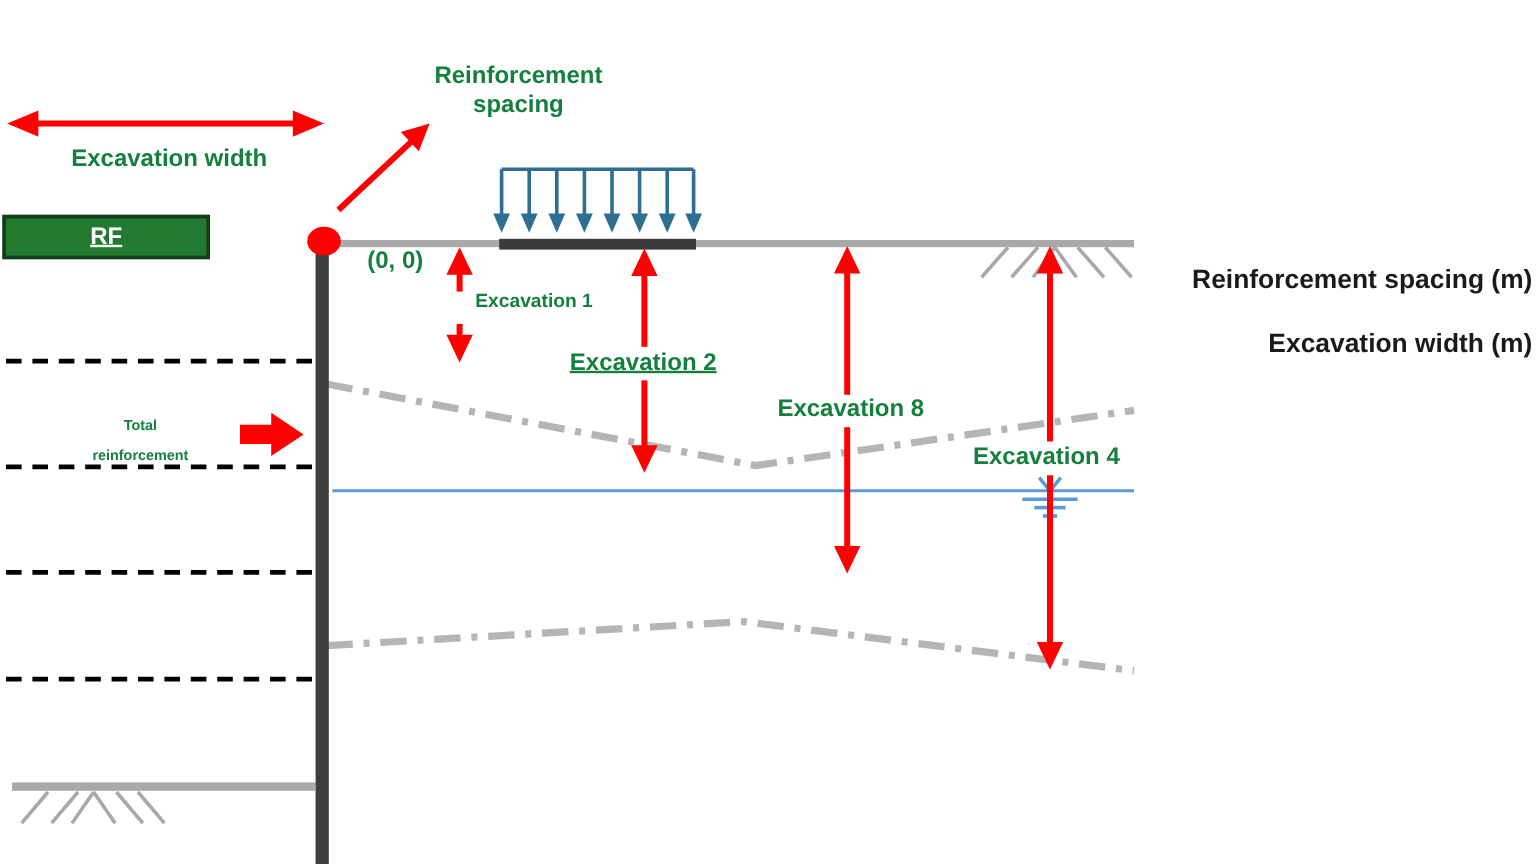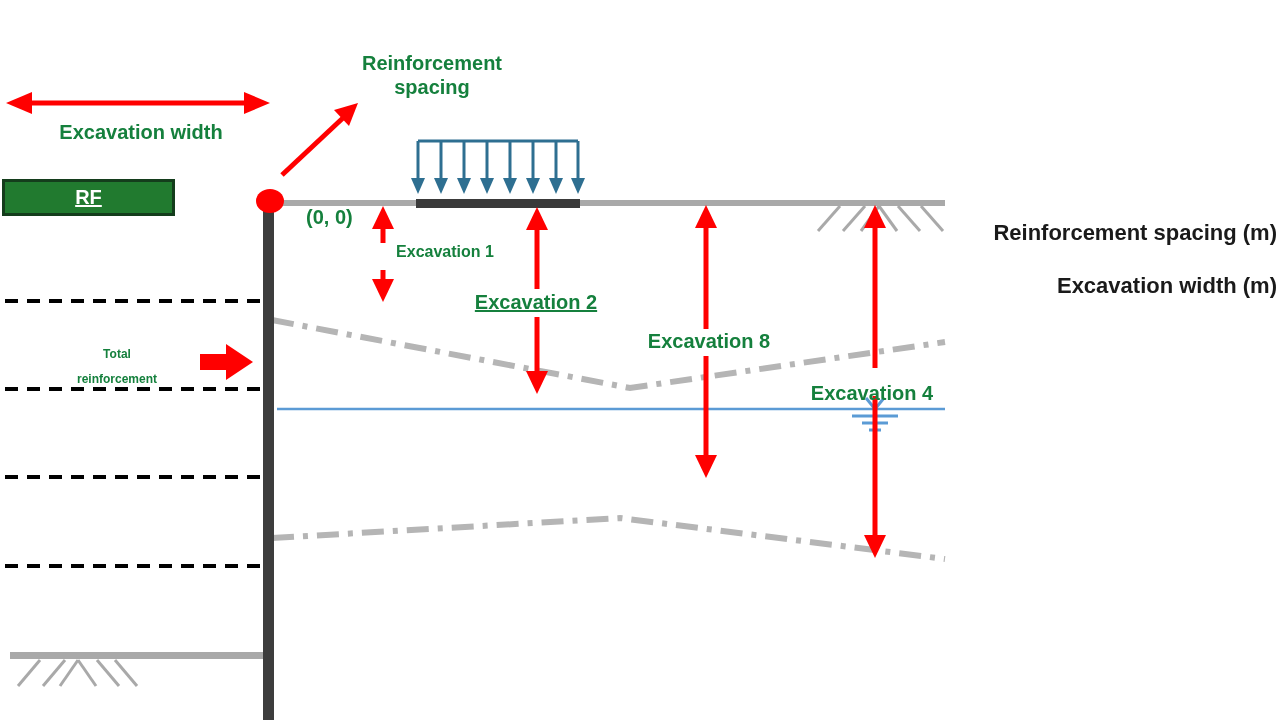--- a/index.html
+++ b/index.html
@@ -150,21 +150,21 @@
   </div>
 
   <div class="label red-label" style="left:294px;top:206px;font-size:20px;margin-left:12px;">(0, 0)</div>
 
   <div class="label red-label center" style="left:370px;top:243px;width:150px;font-size:16px;">Excavation 1</div>
 
   <div class="label red-label center" style="left:461px;top:291px;width:150px;font-size:20px;text-decoration:underline;">Excavation 2</div>
 
   <div class="label red-label center" style="left:634px;top:330px;width:150px;font-size:20px;">Excavation 8</div>
 
-  <div class="label red-label center" style="left:797px;top:382px;width:150px;font-size:20px;">Excavation 4</div>
+  <div class="label red-label center" style="left:797px;top:370px;width:150px;font-size:20px;">Excavation 4</div>
 
   <div class="label red-label center" style="left:24px;top:325px;width:186px;font-size:12px;line-height:25px;margin-top:17px;">Total
 reinforcement</div>
 
 
   <div class="legend-item" style="top:273px;">Excavation width (m)</div>
 
   <div class="legend-item" style="top:220px;">Reinforcement spacing (m)</div>
 
 </div>

